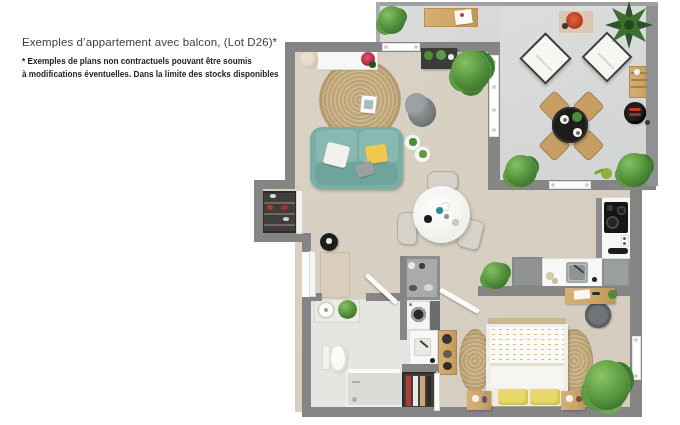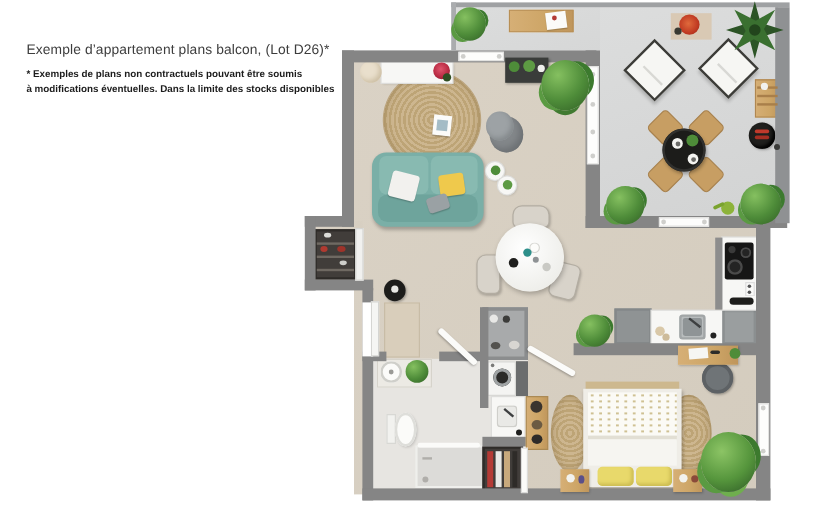--- a/index.html
+++ b/index.html
@@ -42,21 +42,21 @@
   .bchair{position:absolute;background:#c79e63;border:1px solid #a8824e;transform:rotate(45deg);
       border-radius:4px;z-index:3;}
   .dchair{position:absolute;background:#d8d3ca;border:1px solid #b3ada2;border-radius:6px;
       box-shadow:1px 1px 2px rgba(0,0,0,.2);z-index:3;}
 </style>
 </head>
 <body>
 
 <div id="stage">
 
-  <div id="title">Exemple d’appartement plans balcon, (Lot D26)*</div>
+  <div id="title">Exemples d’appartement avec balcon, (Lot D26)*</div>
   <div id="fn1">* Exemples de plans non contractuels pouvant être soumis</div>
   <div id="fn2">à modifications éventuelles. Dans la limite des stocks disponibles</div>
 
   <div class="abs" id="plan" style="left:0;top:0;width:680px;height:425px;">
 
     <div class="floor floor-main" style="left:295px;top:47px;width:340px;height:365px;"></div>
     <div class="floor floor-main" style="left:258px;top:184px;width:44px;height:53px;"></div>
     <div class="floor floor-bath" style="left:308px;top:299px;width:132px;height:110px;z-index:1;"></div>
     <div class="floor floor-balcony" style="left:377px;top:4px;width:271px;height:38px;"></div>
     <div class="floor floor-balcony" style="left:500px;top:4px;width:148px;height:178px;"></div>

